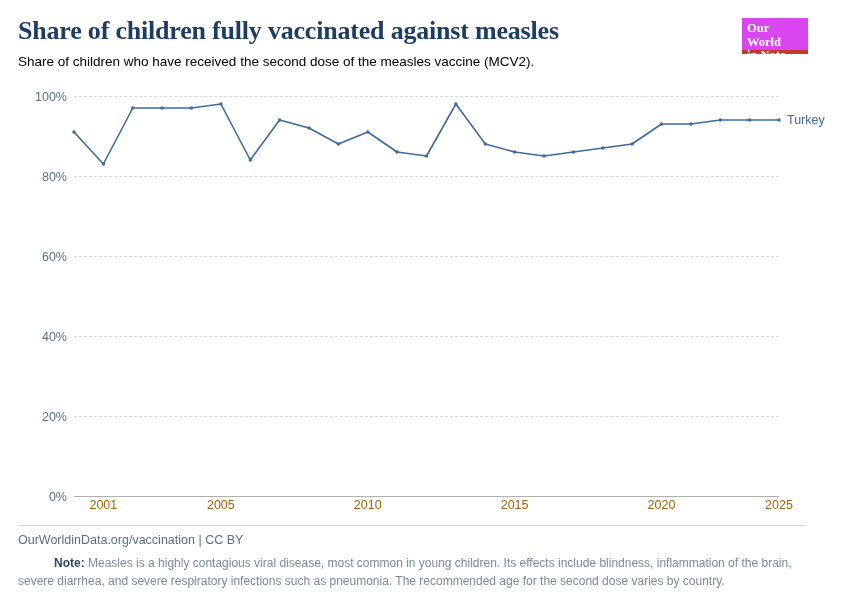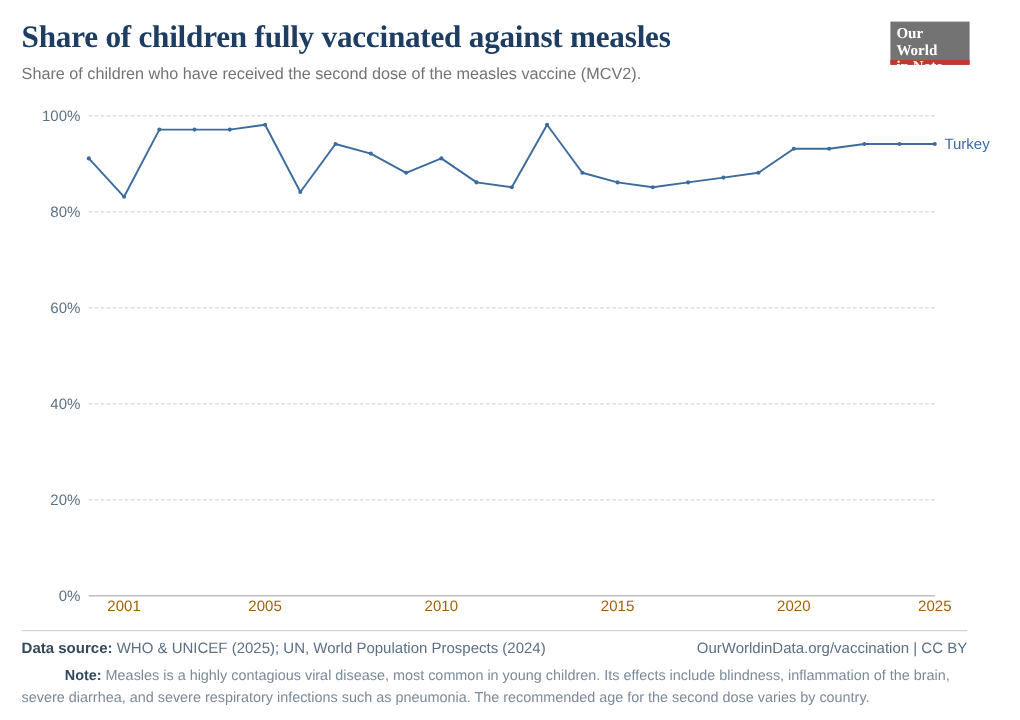--- a/index.html
+++ b/index.html
@@ -28,31 +28,31 @@
     font-family: "Liberation Serif", serif;
     font-size: 26px;
     font-weight: 700;
     color: #1d3d63;
     letter-spacing: -0.2px;
     margin: 0;
     line-height: 1.15;
   }
   .subtitle {
     font-size: 13.5px;
-    color: #737373;
+    color: #000000;
     margin: 7px 0 16px 0;
     line-height: 1.3;
   }
   .owid-logo {
     position: absolute;
     top: 2px;
     right: 0;
     width: 66px;
     height: 36px;
-    background: #737373;
+    background: #d946ef;
     color: #ffffff;
     font-family: "Liberation Serif", serif;
     font-weight: 700;
     font-size: 12.5px;
     line-height: 13.5px;
     padding: 4px 5px 0 5px;
     box-sizing: border-box;
     border-bottom: 4px solid #c0392b;
   }
   .chart-area {
@@ -217,24 +217,20 @@
         <div class="xlabel" style="left: 293.75px;">2010</div>
         <div class="xlabel" style="left: 440.625px;">2015</div>
         <div class="xlabel" style="left: 587.5px;">2020</div>
         <div class="xlabel" style="left: 705px;">2025</div>
       </div>
   </div>
 
   <div class="footer">
     <div class="footer-rule"></div>
     <div class="footer-row">
-      <div class="left">
-        <b>Data source:</b>
-        <span>WHO &amp; UNICEF (2025); UN, World Population Prospects (2024)</span>
-      </div>
       <div class="footer-right">OurWorldinData.org/vaccination | CC BY</div>
     </div>
     <div class="note">
       <b>Note:</b>
       <span>Measles is a highly contagious viral disease, most common in young children. Its effects include blindness, inflammation of the brain, severe diarrhea, and severe respiratory infections such as pneumonia. The recommended age for the second dose varies by country.</span>
     </div>
   </div>
 
 </div>
 

